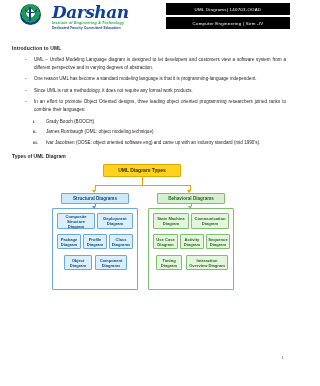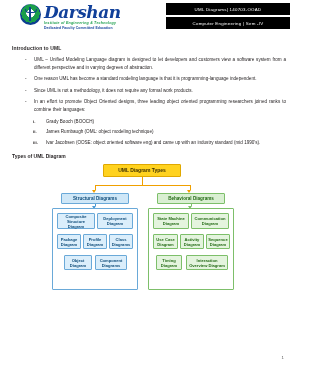--- a/index.html
+++ b/index.html
@@ -18,21 +18,21 @@
     background:radial-gradient(circle at 50% 45%,#ffffff 0 26%,#1a9e4b 27% 58%,#0d3f8f 59% 100%);
     position:relative;flex:0 0 auto;margin-top:1px;
   }
   .logo-mark:before{
     content:"";position:absolute;left:9px;top:3px;width:2px;height:14px;background:#0d3f8f;
   }
   .logo-mark:after{
     content:"";position:absolute;left:5px;top:5px;width:10px;height:3px;
     border:1.5px solid #0d3f8f;border-top:none;border-radius:0 0 6px 6px;
   }
-  .logo-text{margin-left:3px;line-height:1;}
+  .logo-text{margin-left:11px;line-height:1;}
   .logo-name{
     font-family:"DejaVu Serif",serif;font-weight:bold;font-size:17px;letter-spacing:-0.5px;
     color:#11409a;font-style:italic;line-height:18px;
   }
   .logo-sub1{font-size:3.6px;color:#1a9e4b;font-weight:bold;letter-spacing:.2px;line-height:5px;font-style:italic;}
   .logo-sub2{font-size:3.4px;color:#11409a;font-weight:bold;letter-spacing:.1px;line-height:5px;}
 
   .header-right{margin-left:auto;width:124px;display:flex;flex-direction:column;gap:2px;}
   .hdr-bar{
     background:#000000;color:#ffffff;font-size:4.4px;text-align:center;

